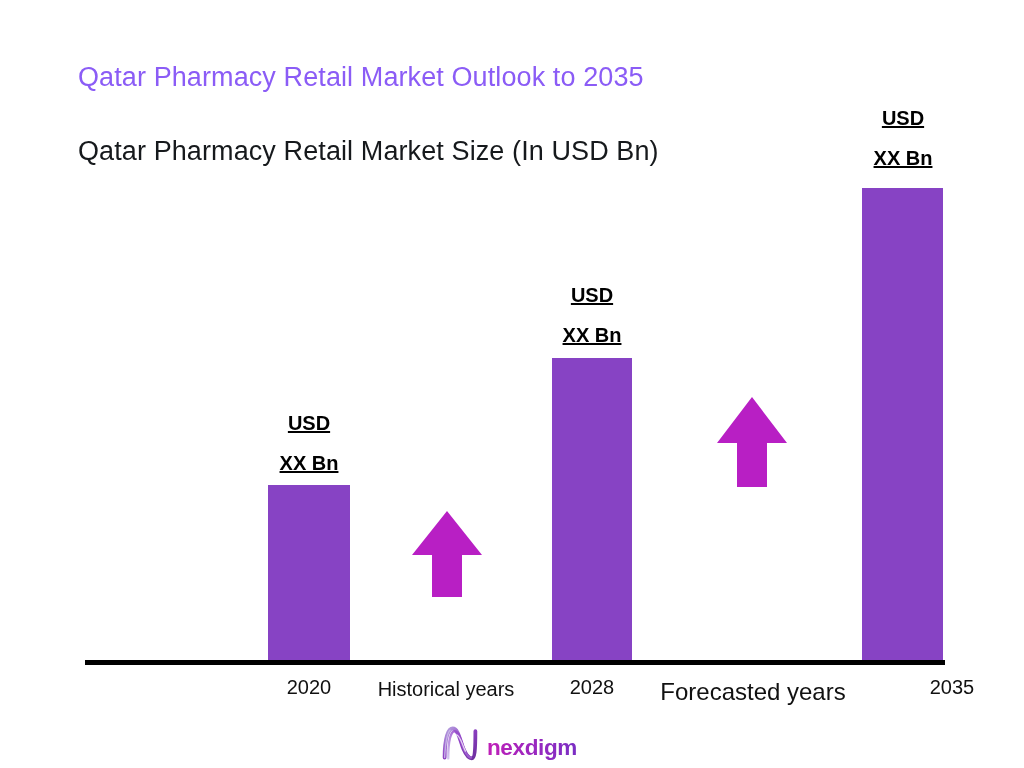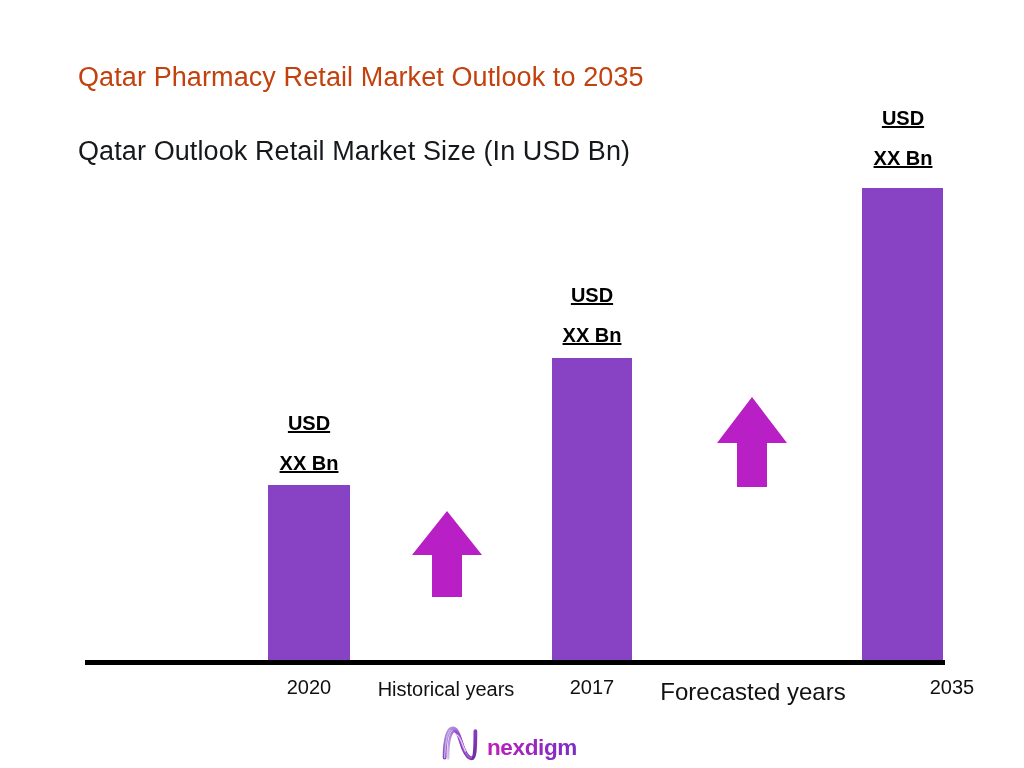--- a/index.html
+++ b/index.html
@@ -24,21 +24,21 @@
   }
 
   
   .title-line1 {
     position: absolute;
     left: 78px;
     top: 62px;
     font-size: 27px;
     font-weight: 400;
     letter-spacing: 0.1px;
-    color: #c2410c;
+    color: #8b5cf6;
     white-space: nowrap;
   }
   .title-line2 {
     position: absolute;
     left: 78px;
     top: 136px;
     font-size: 27px;
     font-weight: 400;
     letter-spacing: 0.1px;
     color: #16191c;
@@ -163,21 +163,21 @@
     flex: 0 0 auto;
   }
 </style>
 </head>
 <body>
 
 <div class="canvas">
 
   <div class="title-line1">Qatar Pharmacy Retail Market Outlook to 2035</div>
 
-  <div class="title-line2">Qatar Outlook Retail Market Size (In USD Bn)</div>
+  <div class="title-line2">Qatar Pharmacy Retail Market Size (In USD Bn)</div>
 
   <div class="value-label value-2035">
     <span class="vl-line">USD</span>
     <span class="vl-line">XX Bn</span>
   </div>
 
   <div class="value-label value-2026">
     <span class="vl-line">USD</span>
     <span class="vl-line">XX Bn</span>
   </div>
@@ -198,21 +198,21 @@
   <svg class="arrow arrow-2" viewBox="0 0 70 92">
     <path d="M35 0 L70 46 L50 46 L50 90 L20 90 L20 46 L0 46 Z" fill="#b81fc4"></path>
   </svg>
 
   <div class="axis-line"></div>
 
   <div class="xlabel xlabel-year xlabel-2020">2020</div>
 
   <div class="xlabel xlabel-hist">Historical years</div>
 
-  <div class="xlabel xlabel-year xlabel-2026">2017</div>
+  <div class="xlabel xlabel-year xlabel-2026">2028</div>
 
   <div class="xlabel xlabel-fore">Forecasted years</div>
 
   <div class="xlabel xlabel-year xlabel-2035">2035</div>
 
   <div class="logo">
     <svg class="logo-mark" viewBox="0 0 44 42">
       <defs>
         <linearGradient id="nmarkGrad" x1="0" y1="0" x2="1" y2="1">
           <stop offset="0%" stop-color="#b8a6e0"></stop>

